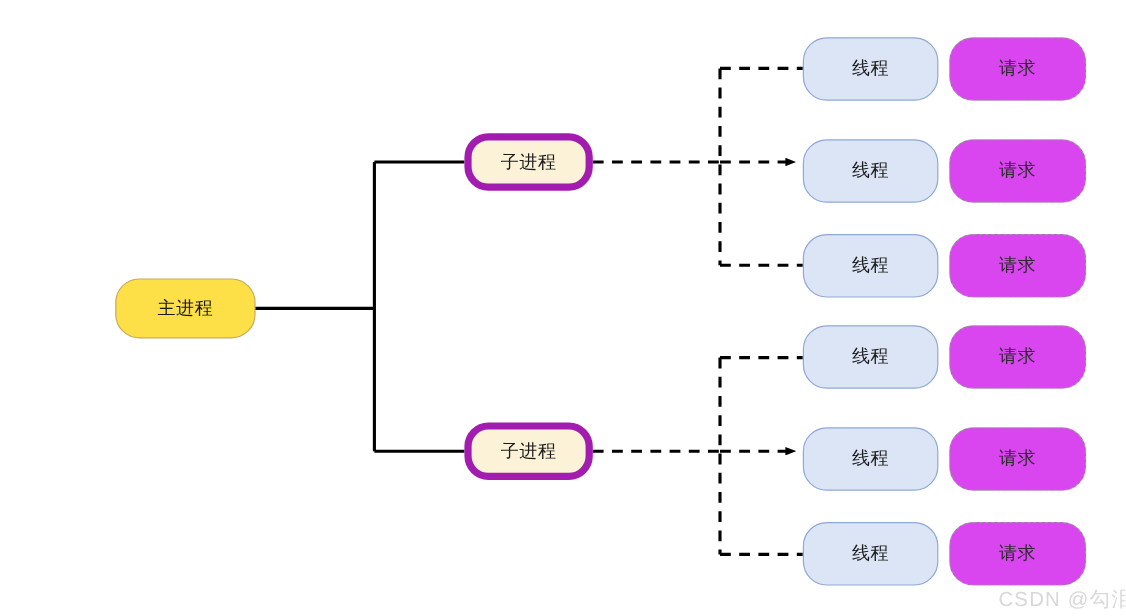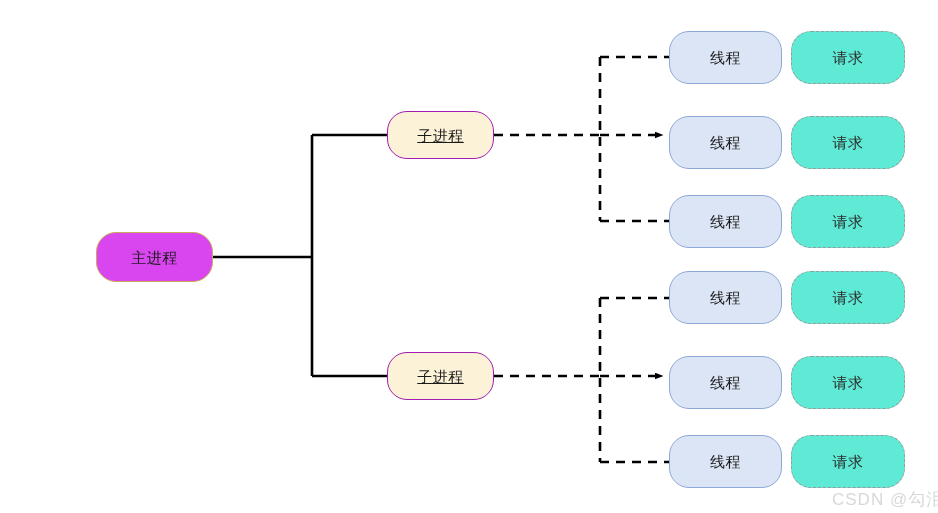--- a/index.html
+++ b/index.html
@@ -25,34 +25,33 @@
     align-items: center;
     justify-content: center;
     font-size: 15px;
     line-height: 1;
     color: #1a1a1a;
     letter-spacing: 0.5px;
     z-index: 3;
     border-radius: 20px;
   }
   .node-main {
-    background: #d946ef;
+    background: #fde047;
     border: 1px solid #c9aa59;
   }
   .node-sub {
     background: #fbf2d8;
-    border: 1px solid #a21caf;
-    text-decoration: underline;
+    border: 6px solid #a21caf;
   }
   .node-thread {
     background: #dbe5f5;
     border: 1px solid #8ea9d5;
   }
   .node-request {
-    background: #5eead4;
+    background: #d946ef;
     border: 1px dashed #9a9a9a;
     color: #2b2b2b;
   }
   #edge-layer {
     position: absolute;
     left: 0;
     top: 0;
     width: 938px;
     height: 513px;
     z-index: 1;

